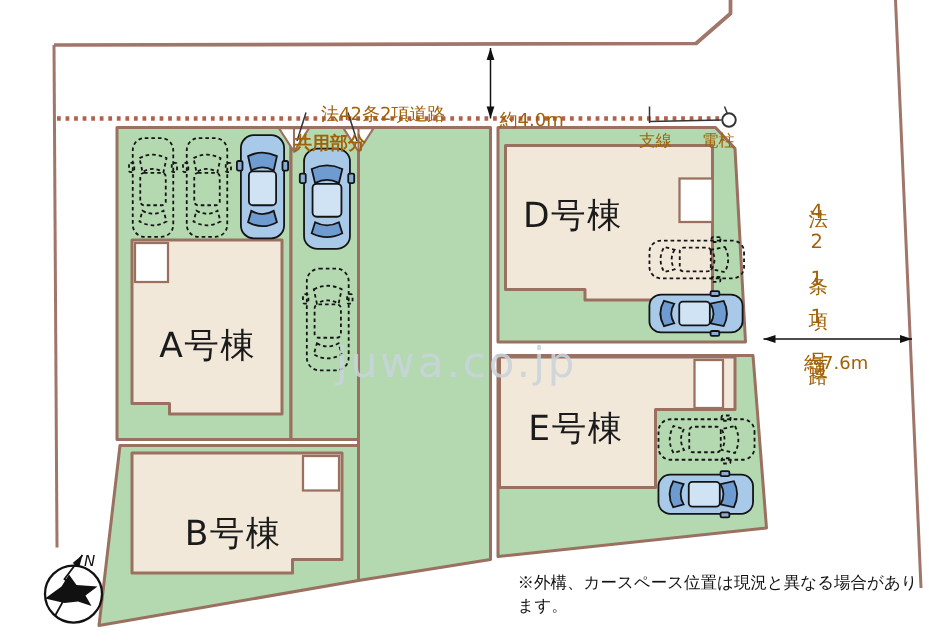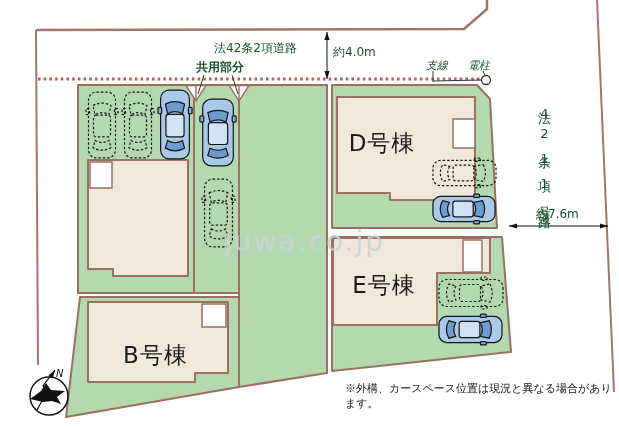--- a/index.html
+++ b/index.html
@@ -1,20 +1,20 @@
 <!DOCTYPE html>
 <html><head>
 <meta charset="utf-8">
 <style>
   html,body{margin:0;padding:0;background:#ffffff;}
   #stage{position:relative;width:619px;height:428px;background:#ffffff;overflow:hidden;
          font-family:"DejaVu Sans",sans-serif;color:#1a1a1a;}
   #plan{position:absolute;left:0;top:0;}
-  .lbl{position:absolute;white-space:nowrap;line-height:1.15;color:#14532d;}
-  .lbl-sm{font-size:11px;font-style:italic;}
+  .lbl{position:absolute;white-space:nowrap;line-height:1.15;color:#a16207;margin-top:28px;}
+  .lbl-sm{font-size:11px;}
   .lbl-md{font-size:12px;}
   .bldg-label{position:absolute;text-align:center;font-size:23px;color:#1b1b1b;letter-spacing:1px;}
   .v-text{writing-mode:vertical-rl;text-orientation:upright;letter-spacing:5px;font-size:13px;}
   #watermark{position:absolute;left:224px;top:225px;font-size:28px;letter-spacing:2px;
              color:#c9d4dd;opacity:0.85;}
   #note{position:absolute;left:345px;top:381px;font-size:11px;color:#111;font-family:Liberation Mono, monospace;}
 </style>
 </head>
 <body>
 
@@ -141,19 +141,20 @@
     </svg>
 
   <div class="lbl lbl-md" style="left:214px;top:42px;">法42条2項道路</div>
   <div class="lbl lbl-md" style="left:196px;top:61px;font-weight:bold;">共用部分</div>
   <div class="lbl lbl-md" style="left:333px;top:46px;">約4.0m</div>
   <div class="lbl lbl-sm" style="left:426px;top:60px;">支線</div>
   <div class="lbl lbl-sm" style="left:468px;top:60px;">電柱</div>
   <div class="lbl v-text" style="left:536px;top:101px;">法42条1項1号道路</div>
   <div class="lbl lbl-md" style="left:536px;top:208px;">約7.6m</div>
 
+  <div class="bldg-label" style="left:96px;top:215px;width:85px;">A号棟</div>
   <div class="bldg-label" style="left:113px;top:328px;width:85px;margin-top:12px;">B号棟</div>
   <div class="bldg-label" style="left:341px;top:128px;width:82px;">D号棟</div>
   <div class="bldg-label" style="left:343px;top:270px;width:82px;">E号棟</div>
 
   <div id="watermark">juwa.co.jp</div>
   <div id="note">※外構、カースペース位置は現況と異なる場合があります。</div>
 </div>
 
 </body></html>

